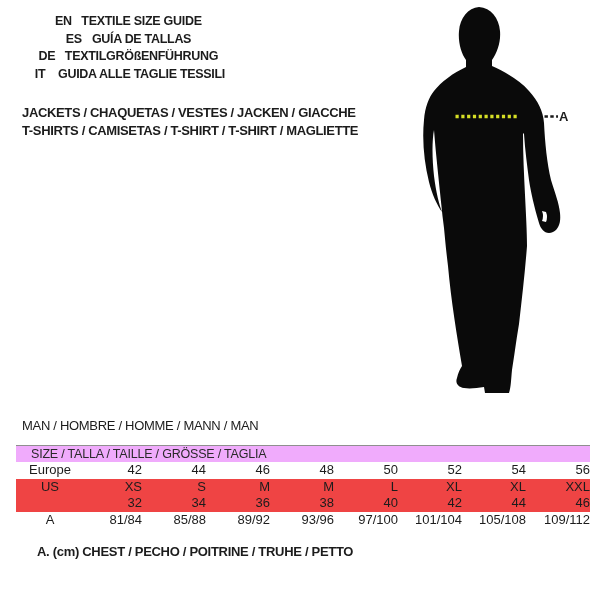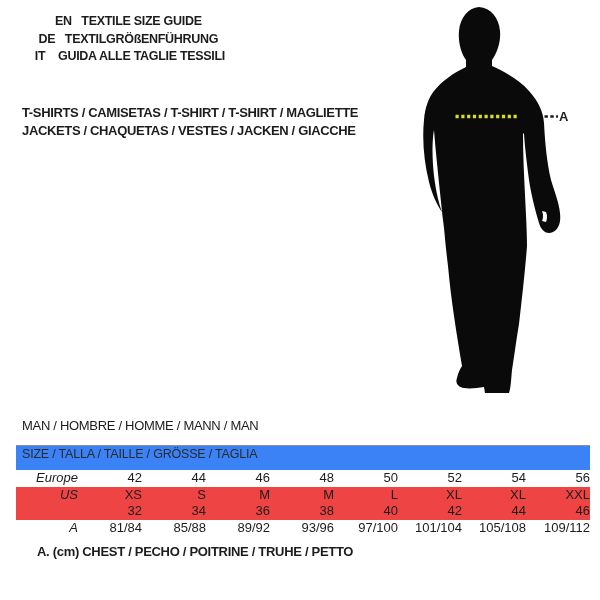--- a/index.html
+++ b/index.html
@@ -35,60 +35,63 @@
     font-size:13px; font-weight:normal; letter-spacing:-0.3px; white-space:nowrap;
   }
 
   
   .size-table {
     position:absolute; left:16px; top:445px; width:574px;
     border-top:1.5px solid #8f8f8f;
     font-size:13px;
   }
   .st-header {
-    height:24px; line-height:16px;
-    background:#3b82f6;
-    padding-left:6px;
+    height:16px; line-height:16px;
+    background:#f0abfc;
+    padding-left:15px;
     font-size:12.5px; letter-spacing:-0.2px;
     color:#2a2a2a;
     white-space:nowrap;
   }
   .st-row {
     display:grid;
     grid-template-columns:62px repeat(8, 64px);
     height:16.5px; line-height:16.5px;
   }
   .st-row.shaded { background:#ef4444; }
-  .st-label { padding-left:6px; text-align:right;font-style:italic; }
+  .st-label { padding-left:6px; text-align:center; }
   .st-cell { text-align:right; }
 
   
   .footnote {
     position:absolute; left:37px; top:544px;
     font-size:13px; font-weight:bold; letter-spacing:-0.3px; white-space:nowrap;
   }
 </style>
 </head>
 <body>
 
 <div class="lang-list">
   <div class="lang-row">
     <span class="lang-code">EN</span><span>TEXTILE SIZE GUIDE</span>
   </div>
   <div class="lang-row">
+    <span class="lang-code">ES</span><span>GUÍA DE TALLAS</span>
+  </div>
+  <div class="lang-row">
     <span class="lang-code">DE</span><span>TEXTILGRÖßENFÜHRUNG</span>
   </div>
   <div class="lang-row">
     <span class="lang-code">IT</span><span>GUIDA ALLE TAGLIE TESSILI</span>
   </div>
 </div>
 
 <div class="categories">
+  <div class="category-line">JACKETS / CHAQUETAS / VESTES / JACKEN / GIACCHE</div>
   <div class="category-line">T-SHIRTS / CAMISETAS / T-SHIRT / T-SHIRT / MAGLIETTE</div>
-  <div class="category-line">JACKETS / CHAQUETAS / VESTES / JACKEN / GIACCHE</div>
 </div>
 
 <svg class="figure-svg" viewBox="400 0 200 400" xmlns="http://www.w3.org/2000/svg">
   <path d="M479 7
            C491 8 499 18 500 31
            C501 42 497 53 492 60
            L492 66
            C505 72 520 80 529 91
            C538 101 543 111 544 123
            C545 143 547 163 551 180

